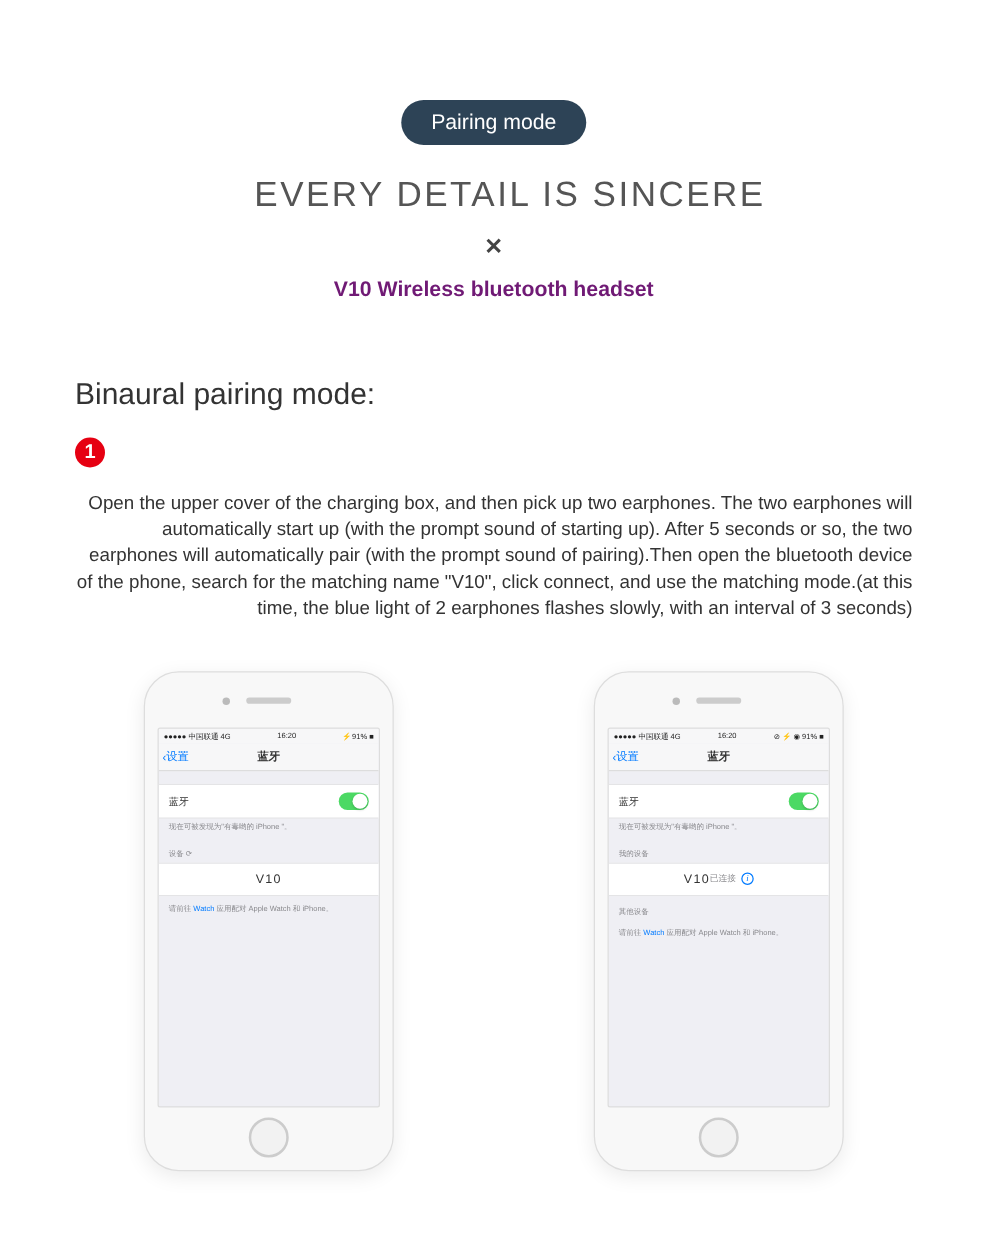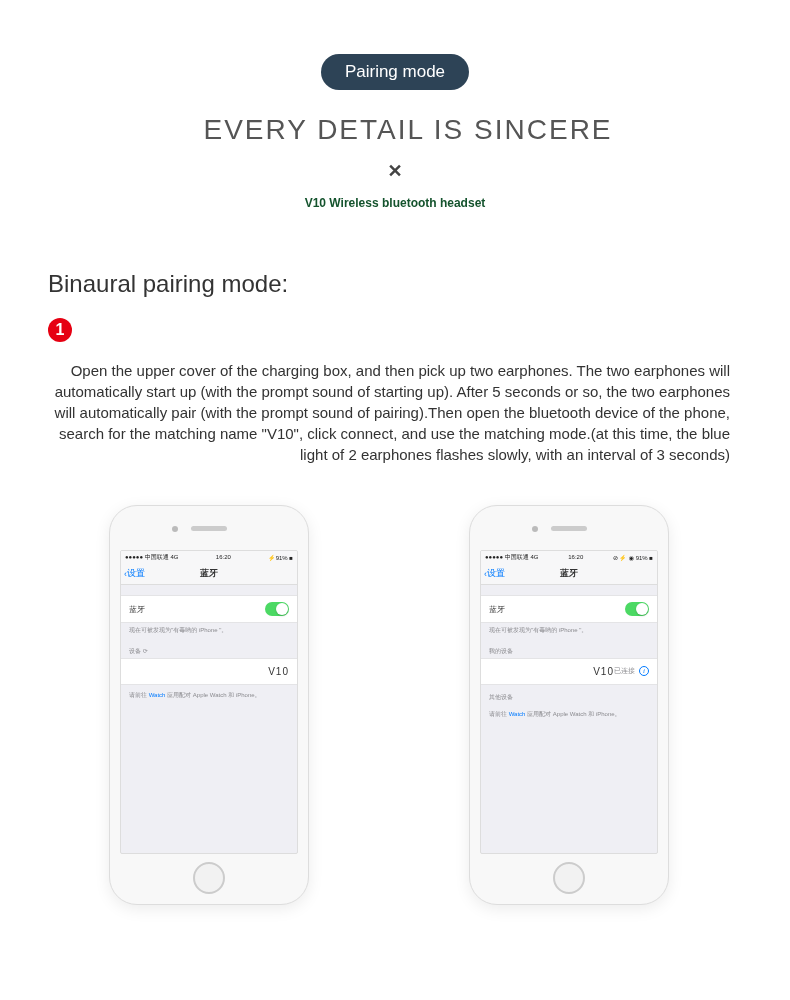--- a/index.html
+++ b/index.html
@@ -4,21 +4,21 @@
 <style>
   * { box-sizing: border-box; margin: 0; padding: 0; }
   body {
     width: 790px;
     height: 1000px;
     background: #ffffff;
     font-family: -apple-system, BlinkMacSystemFont, "Segoe UI", Arial, sans-serif;
     color: #333;
     overflow: hidden;
   }
-  .header { text-align: center; padding-top: 54px; }
+  .header { text-align: center; padding-top: 80px; }
   .badge {
     display: inline-block;
     background: #2d4356;
     color: #fff;
     padding: 8px 24px;
     border-radius: 20px;
     font-size: 17px;
     font-weight: 500;
   }
   .title {
@@ -30,26 +30,26 @@
     margin-left: 26px;
   }
   .cross {
     margin-top: 14px;
     font-size: 18px;
     color: #444;
     font-weight: bold;
   }
   .subtitle {
     margin-top: 14px;
-    font-size: 12px;
+    font-size: 17px;
     font-weight: 600;
-    color: #14532d;
+    color: #701a75;
   }
   .content {
-    padding: 60px 60px 0 48px;
+    padding: 60px 60px 0 60px;
   }
   .section-head {
     font-size: 24px;
     font-weight: 400;
     color: #333;
     margin-bottom: 20px;
   }
   .step-num {
     display: inline-flex;
     width: 24px;
@@ -188,21 +188,21 @@
     padding: 2px 8px;
     margin-top: 6px;
   }
   .device-row {
     background: #fff;
     border-top: 1px solid #e4e4e6;
     border-bottom: 1px solid #e4e4e6;
     padding: 7px 8px;
     display: flex;
     align-items: center;
-    justify-content: flex-end;
+    justify-content: center;
   }
   .device-name { font-size: 10px; color: #333; letter-spacing: 1px; }
   .device-meta { font-size: 7px; color: #8a8a8e; display: flex; align-items: center; gap: 4px; }
   .info-ico {
     width: 10px; height: 10px;
     border: 1px solid #007aff;
     border-radius: 50%;
     color: #007aff;
     font-size: 7px;
     display: inline-flex;

